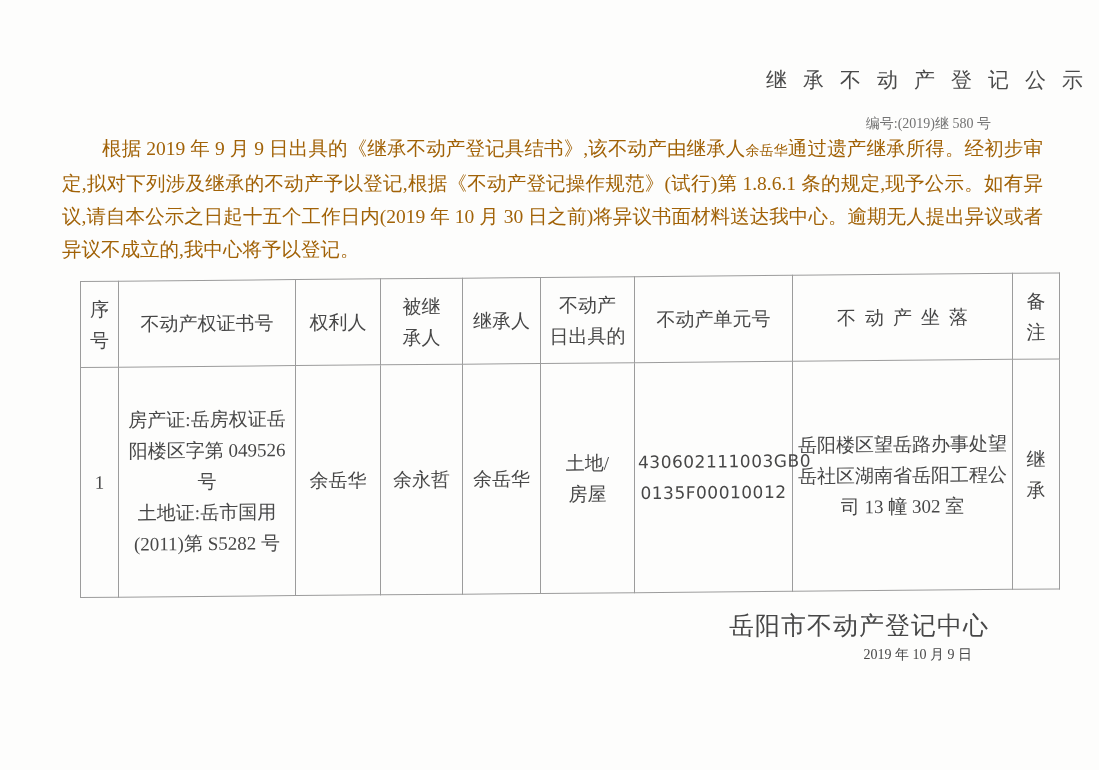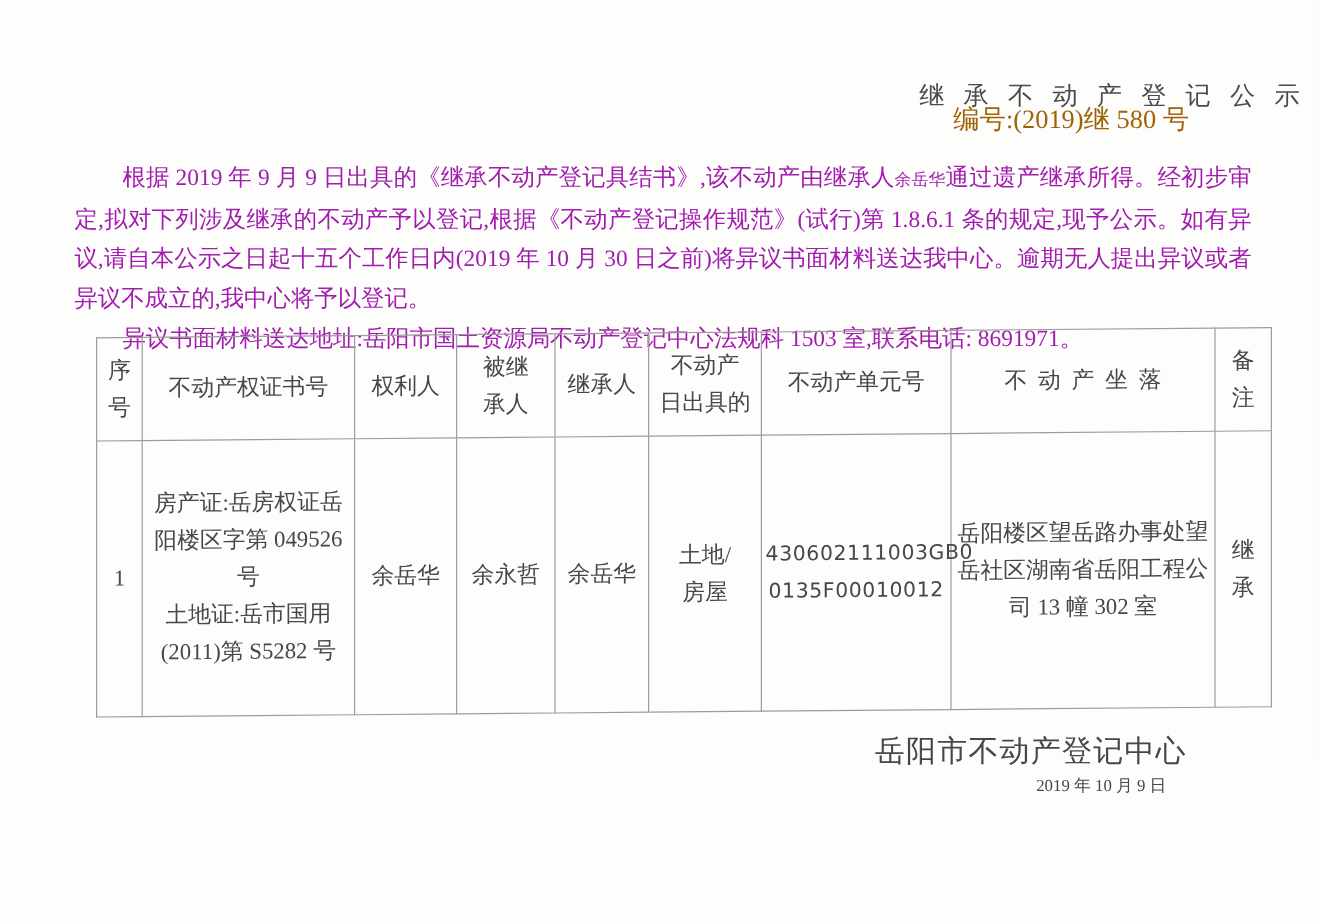--- a/index.html
+++ b/index.html
@@ -13,28 +13,28 @@
     overflow:hidden;
   }
   .title {
     position:absolute; top:66px; left:0; width:100%;
     text-align:right;
     font-size:21px;
     letter-spacing:16px; text-indent:16px;
     color:#4a4a4a;
   }
   .doc-number {
-    position:absolute; top:85px; right:108px;
-    font-size:22px; color:#a16207;
+    position:absolute; top:115px; right:108px;
+    font-size:14px; color:#737373;
   }
   .body-text {
     position:absolute; top:132px; left:62px; width:981px;
     font-size:19.5px; line-height:33px;
     text-align:justify;
-    color:#a21caf;
+    color:#a16207;
   }
   .body-text p { margin:0; text-indent:40px; }
   .inline-name { font-size:14px; }
   .table-wrap {
     position:absolute; left:80px; top:281px; width:979px;
     transform:skewY(-0.5deg); transform-origin:left top;
   }
   table.registry {
     width:100%; border-collapse:collapse; table-layout:fixed;
     font-size:19px; color:#474747;
@@ -65,21 +65,20 @@
 <body>
 
 <div class="page">
 
   <div class="title">继承不动产登记公示</div>
 
   <div class="doc-number">编号:(2019)继 580 号</div>
 
   <div class="body-text">
     <p><span>根据 2019 年 9 月 9 日出具的《继承不动产登记具结书》,该不动产由继承人</span><span class="inline-name">余岳华</span><span>通过遗产继承所得。经初步审定,拟对下列涉及继承的不动产予以登记,根据《不动产登记操作规范》(试行)第 1.8.6.1 条的规定,现予公示。如有异议,请自本公示之日起十五个工作日内(2019 年 10 月 30 日之前)将异议书面材料送达我中心。逾期无人提出异议或者异议不成立的,我中心将予以登记。</span></p>
-    <p>异议书面材料送达地址:岳阳市国土资源局不动产登记中心法规科 1503 室,联系电话: 8691971。</p>
   </div>
 
   <div class="table-wrap">
     <table class="registry">
       <colgroup>
         <col style="width:38px">
           <col style="width:177px">
           <col style="width:85px">
         <col style="width:82px">
           <col style="width:78px">

